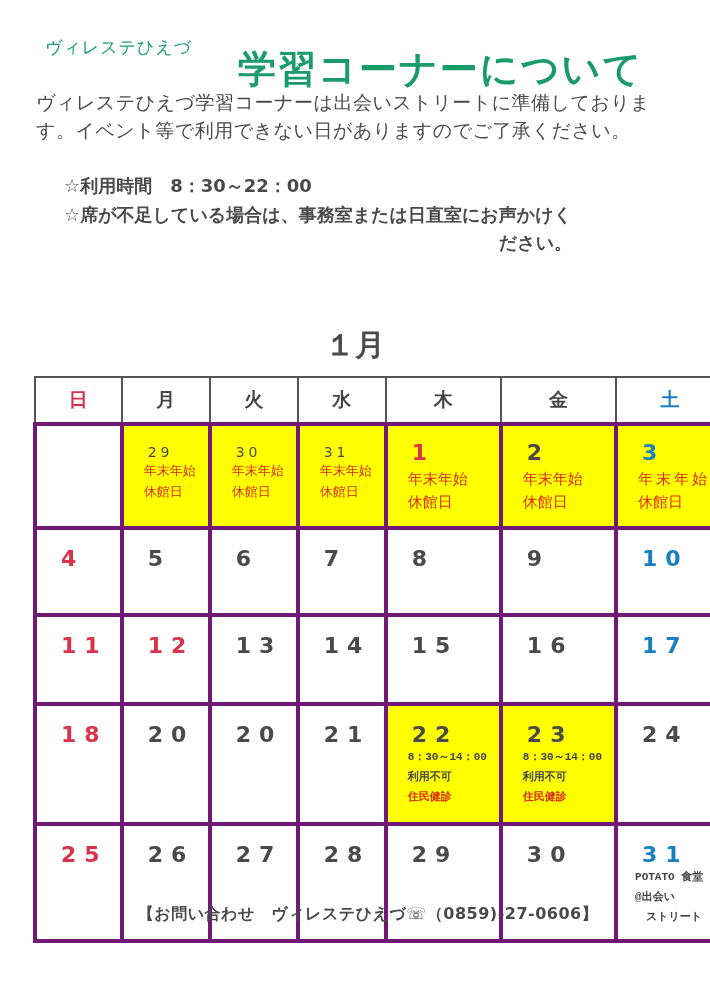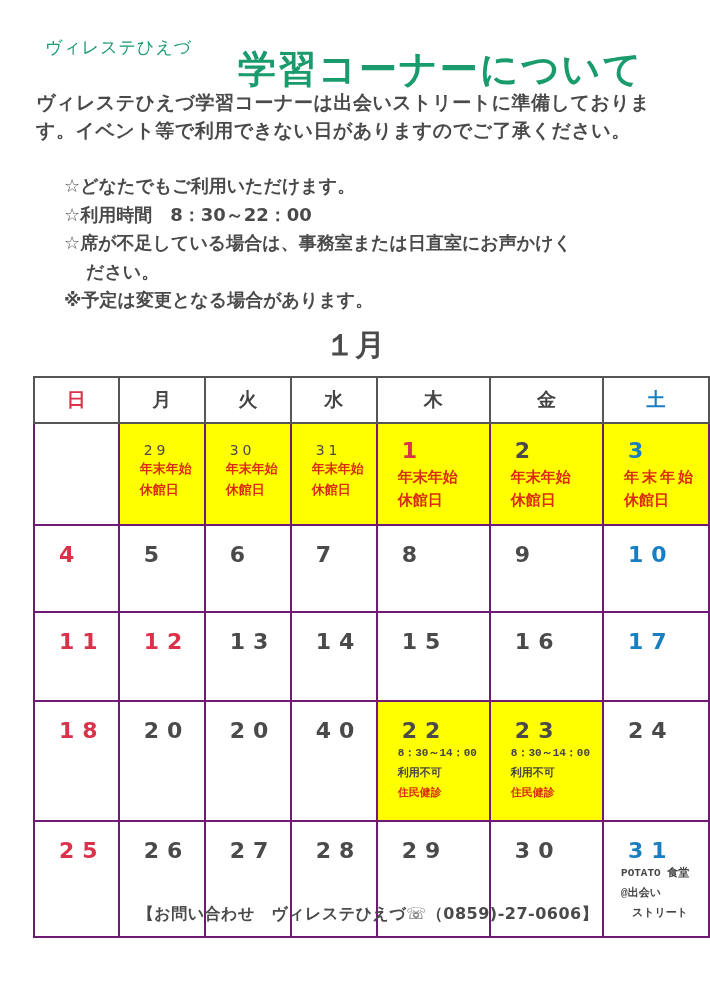--- a/index.html
+++ b/index.html
@@ -1,52 +1,50 @@
 <!DOCTYPE html>
 <html><head>
 <meta charset="utf-8">
 <style>
   html,body{margin:0;padding:0;background:#fff;}
   body{width:710px;height:1004px;position:relative;overflow:hidden;font-family:"DejaVu Sans",sans-serif;color:#444;}
   .abs{position:absolute;}
   .brand{left:45px;top:36px;font-size:17px;color:#1a9b6c;letter-spacing:1px;}
   .title{left:238px;top:44px;font-size:38px;font-weight:bold;color:#1a9b6c;letter-spacing:2px;white-space:nowrap;}
-  .intro{left:36px;top:88px;width:640px;font-size:19px;line-height:28px;color:#4a4a4a;font-weight:bold;letter-spacing:0.5px;}
+  .intro{left:36px;top:88px;width:640px;font-size:19px;line-height:28px;color:#4a4a4a;font-weight:normal;letter-spacing:0.5px;}
   .notes{left:64px;top:172px;font-size:18px;line-height:28.5px;color:#4a4a4a;font-weight:bold;}
   .notes div{white-space:nowrap;}
-  .notes .indent{padding-left:22px;}
+  .notes .indent{padding-left:22px;text-align:right;}
   .month{left:0;width:710px;top:325px;text-align:center;font-size:30px;font-weight:bold;color:#4a4a4a;}
   table.cal{position:absolute;left:33px;top:376px;border-collapse:collapse;table-layout:fixed;}
-  table.cal td{border:2px solid #701a75;vertical-align:top;padding:12px;position:relative;}
+  table.cal td{border:4px solid #701a75;vertical-align:top;padding:12px;position:relative;}
   table.cal th{border:2px solid #555;height:42px;font-size:19px;font-weight:bold;color:#444;text-align:center;vertical-align:middle;}
   .sun{color:#d9324a !important;}
   .sat{color:#1a7fc0 !important;}
   .hl{background:#ffff00;}
   .dnum{display:block;font-size:22px;font-weight:bold;letter-spacing:8px;padding:4px 0 0 12px;color:#4a4a4a;}
   .dnum.small{font-size:14px;letter-spacing:4px;padding-top:6px;font-weight:normal;}
-  .note{display:block;font-size:13px;font-weight:bold;padding-left:8px;line-height:21px;white-space:nowrap;}
+  .note{display:block;font-size:13px;font-weight:normal;padding-left:8px;line-height:21px;white-space:nowrap;}
   .note.red{color:#d92c10;}
   .note.big{font-size:15px;line-height:23px;}
   .note.dark{color:#444;font-weight:bold;font-family:Liberation Mono, monospace;}
   .note.sm{font-size:11px;line-height:20px;font-weight:bold;}
   .footer{left:0;width:710px;top:904px;text-align:center;font-size:16px;font-weight:bold;color:#4a4a4a;letter-spacing:0.5px;padding-left:13px;}
 </style>
 </head>
 <body>
 
 <div class="abs brand">ヴィレステひえづ</div>
 <div class="abs title">学習コーナーについて</div>
 <div class="abs intro">ヴィレステひえづ学習コーナーは出会いストリートに準備しております。イベント等で利用できない日がありますのでご了承ください。</div>
 
 <div class="abs notes">
-  <div>☆どなたでもご利用いただけます。</div>
   <div>☆利用時間　8：30～22：00</div>
   <div>☆席が不足している場合は、事務室または日直室にお声かけく</div>
   <div class="indent">ださい。</div>
-  <div>※予定は変更となる場合があります。</div>
 </div>
 
 <div class="abs month">１月</div>
 
 <table class="cal">
   <colgroup>
     <col style="width:92px">
       <col style="width:91px">
       <col style="width:92px">
       <col style="width:92px">
@@ -153,21 +151,21 @@
       <td>
           <span class="dnum sun">18</span>
         </td>
       <td>
           <span class="dnum">20</span>
         </td>
       <td>
           <span class="dnum">20</span>
         </td>
       <td>
-          <span class="dnum">40</span>
+          <span class="dnum">21</span>
         </td>
       <td class="hl">
         <span class="dnum">22</span>
         <span class="note sm dark">8：30～14：00</span>
         <span class="note sm dark">利用不可</span>
         <span class="note sm red">住民健診</span>
       </td>
       <td class="hl">
         <span class="dnum">23</span>
         <span class="note sm dark">8：30～14：00</span>

